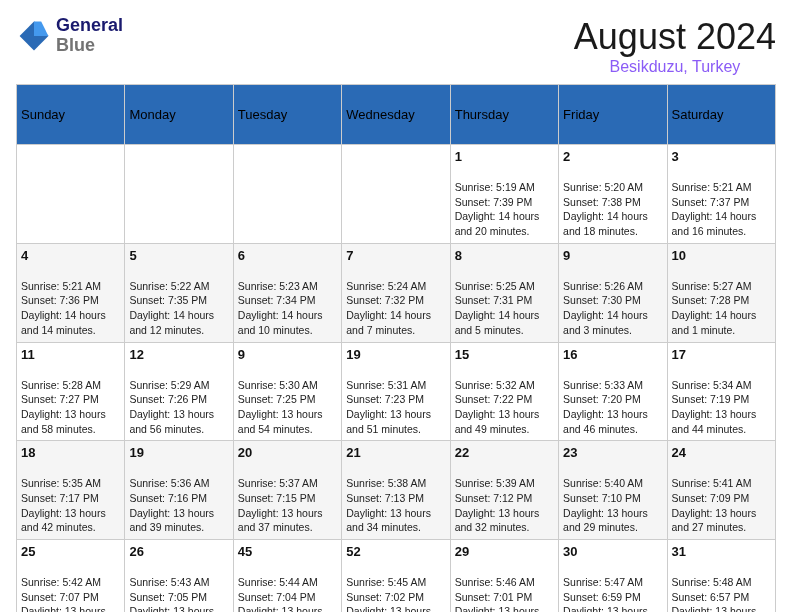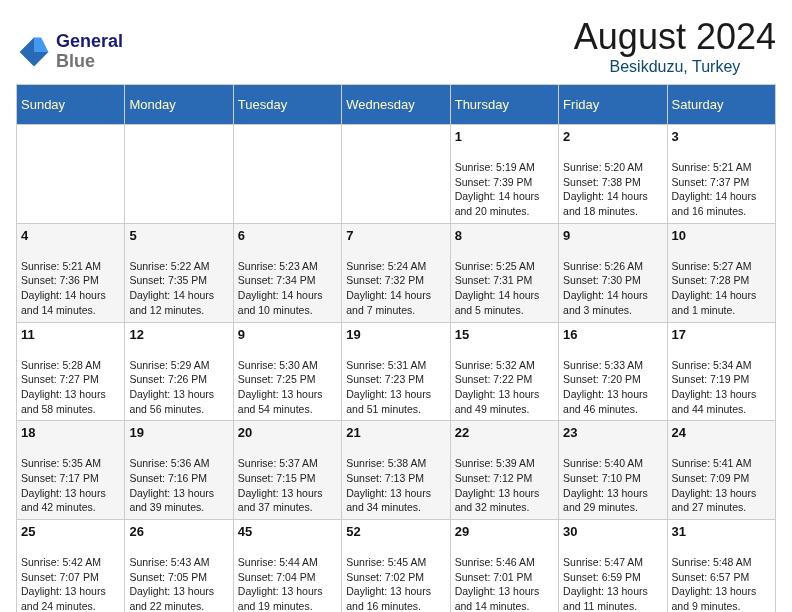--- a/index.html
+++ b/index.html
@@ -13,21 +13,20 @@
     .header {
       display: flex;
       justify-content: space-between;
       align-items: flex-start;
       margin-bottom: 8px;
     }
     .logo {
       display: flex;
       align-items: center;
       gap: 4px;
-      margin-top: 16px;
     }
     .logo-text {
       font-size: 18px;
       font-weight: bold;
       color: #1a1a6e;
       line-height: 1.1;
     }
     .logo-text span {
       color: #737373;
     }
@@ -38,31 +37,31 @@
     .title-block {
       text-align: center;
     }
     .month-title {
       font-size: 36px;
       font-weight: normal;
       color: #1a1a1a;
     }
     .location {
       font-size: 16px;
-      color: #0c4a6e;
+      color: #8b5cf6;
     }
     .calendar {
       width: 100%;
       border-collapse: collapse;
       font-size: 11px;
     }
     .calendar th {
       background: #2a6ab5;
-      color: #fef9c3;
-      padding: 12px 4px;
+      color: #000000;
+      padding: 22px 4px;
       text-align: left;
       font-size: 13px;
       font-weight: normal;
       border: 1px solid #ccc;
     }
     .calendar td {
       border: 1px solid #ccc;
       vertical-align: top;
       padding: 4px;
       width: calc(100% / 7);

